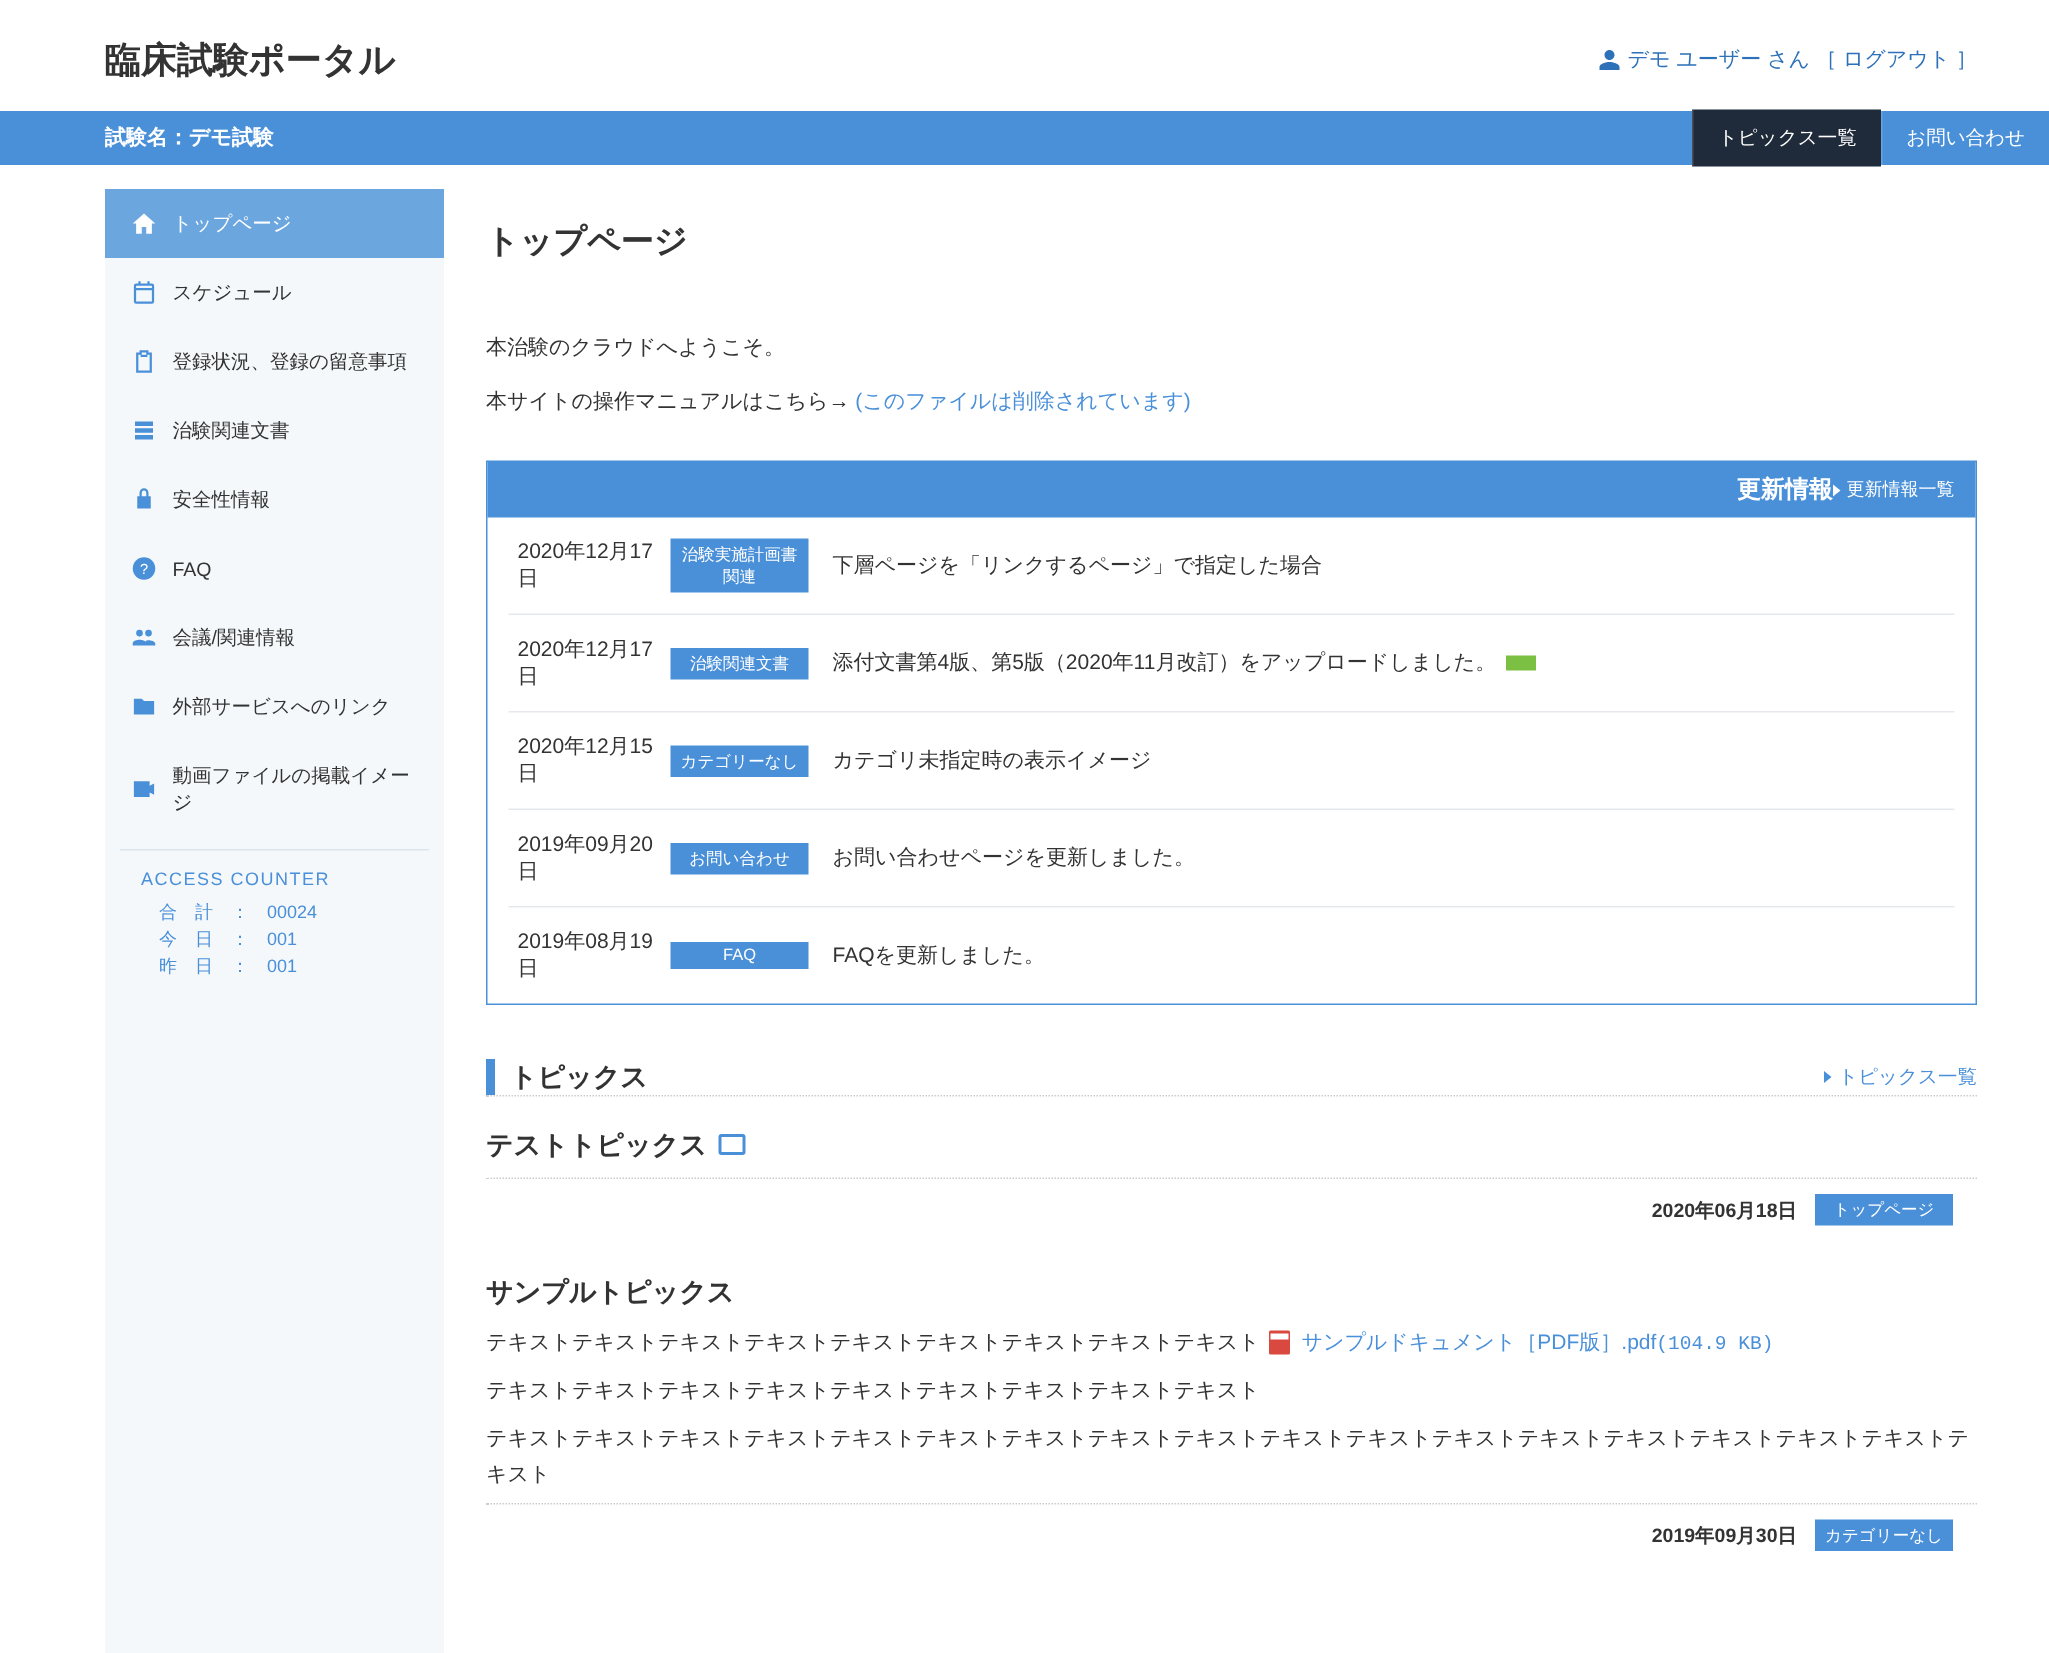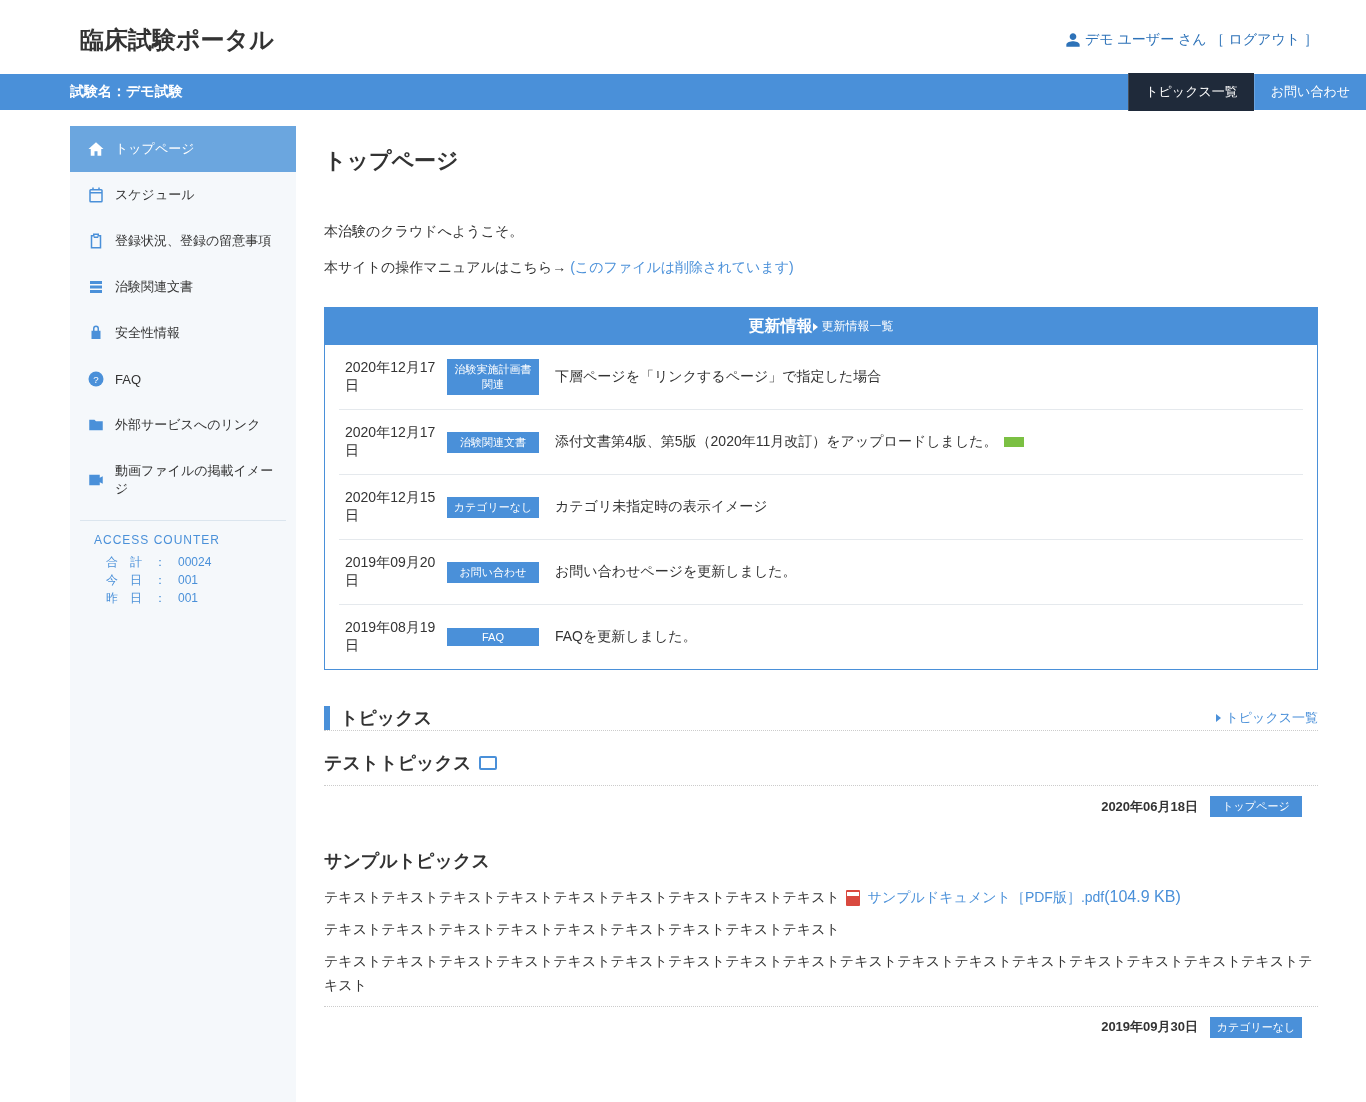--- a/index.html
+++ b/index.html
@@ -1,18 +1,18 @@
 <!DOCTYPE html>
 <html><head>
 <meta charset="utf-8">
 <style>
 * { margin: 0; padding: 0; box-sizing: border-box; }
 body { font-family: "Hiragino Sans", "Meiryo", sans-serif; background: #fff; color: #333; font-size: 14px; }
 .container { width: 100%; max-width: 1366px; margin: 0 auto; }
-.header { padding: 24px 48px 18px 70px; display: flex; justify-content: space-between; align-items: center; margin-left: 10px; }
+.header { padding: 24px 48px 18px 70px; display: flex; justify-content: space-between; align-items: center; }
 .site-title { font-size: 24px; font-weight: bold; }
 .user-area { color: #2d72b8; font-size: 14px; display: flex; align-items: center; }
 .user-icon { width: 16px; height: 16px; fill: #2d72b8; margin-right: 4px; }
 .logout-link { color: #2d72b8; text-decoration: none; }
 .subheader { background: #4a90d9; color: #fff; display: flex; justify-content: space-between; align-items: center; padding: 0 0 0 70px; height: 36px; }
 .trial-name { font-size: 14px; font-weight: bold; }
 .subheader-nav { display: flex; }
 .subheader-nav a { color: #fff; text-decoration: none; padding: 10px 16px; font-size: 13px; border-left: 1px solid rgba(255,255,255,0.18); }
 .subheader-nav a.active { background: #1f2a3a; }
 .main-wrap { display: flex; padding: 0 48px 0 70px; margin-top: 16px; }
@@ -23,21 +23,21 @@
 .nav-item.active .icon { fill: #fff; }
 .counter { padding: 12px 14px; font-size: 12px; color: #4a90d9; border-top: 1px solid #dbe5ee; margin: 8px 10px 0 10px; }
 .counter-title { letter-spacing: 1px; margin-bottom: 6px; font-size: 12px; }
 .counter-row { margin-left: 12px; color: #4a90d9; font-size: 12px; line-height: 1.5; }
 .content { flex: 1; padding-left: 28px; padding-bottom: 60px; }
 .page-title { font-size: 22px; font-weight: bold; margin: 20px 0 30px 0; }
 .welcome { font-size: 14px; margin-bottom: 18px; margin-top: 47px; }
 .manual-line { font-size: 14px; margin-bottom: 30px; }
 .manual-link { color: #4a90d9; text-decoration: none; }
 .update-box { border: 1px solid #4a90d9; margin-bottom: 36px; }
-.update-header { background: #4a90d9; color: #fff; display: flex; justify-content: center; align-items: center; padding: 8px 14px; font-size: 16px; font-weight: bold; }
+.update-header { background: #4a90d9; color: #fff; display: flex; justify-content: flex-end; align-items: center; padding: 8px 14px; font-size: 16px; font-weight: bold; }
 .update-header-link { font-size: 12px; font-weight: normal; color: #fff; text-decoration: none; display: flex; align-items: center; }
 .caret { width: 0; height: 0; border-top: 4px solid transparent; border-bottom: 4px solid transparent; border-left: 5px solid currentColor; margin-right: 4px; }
 .update-list { padding: 0 14px; }
 .update-row { display: flex; align-items: center; padding: 14px 6px; border-bottom: 1px solid #e5e9ed; font-size: 14px; flex-wrap: wrap; }
 .update-row:last-child { border-bottom: none; }
 .update-date { width: 102px; flex: 0 0 102px; }
 .badge { display: inline-block; background: #4a90d9; color: #fff; font-size: 11px; padding: 3px 6px; width: 92px; text-align: center; margin-right: 16px; }
 .update-text { flex: 1; }
 .new-tag { display: inline-block; width: 20px; height: 10px; background: #7bc043; margin-left: 6px; vertical-align: middle; }
 .section-header { display: flex; justify-content: space-between; align-items: center; border-left: 6px solid #4a90d9; padding-left: 10px; }
@@ -46,21 +46,21 @@
 .hr-dotted { border: none; border-top: 1px dotted #ccc; margin-bottom: 20px; }
 .topic-block { margin-bottom: 26px; }
 .topic-title { font-size: 18px; font-weight: bold; margin-bottom: 10px; display: flex; align-items: center; }
 .screen-icon { width: 18px; height: 14px; border: 2px solid #4a90d9; border-radius: 2px; margin-left: 8px; }
 .topic-footer { display: flex; justify-content: flex-end; align-items: center; padding: 10px 0 6px 0; border-top: 1px dotted #ccc; margin-top: 8px; }
 .topic-date { font-size: 13px; margin-right: 12px; font-weight: bold; }
 .body-text { font-size: 14px; line-height: 1.7; margin-bottom: 8px; }
 .pdf-icon { display: inline-block; width: 14px; height: 16px; background: #d9493f; vertical-align: middle; margin: 0 4px 0 2px; border-radius: 1px; position: relative; }
 .pdf-icon::after { content: ""; position: absolute; top: 2px; left: 1px; right: 1px; height: 4px; background: #fff; }
 .file-link { color: #4a90d9; text-decoration: none; }
-.file-size { color: #4a90d9; font-size: 16px; }
+.file-size { color: #4a90d9; font-size: 13px; font-family: Liberation Mono, monospace; }
 </style>
 </head>
 <body>
 
 <div class="container">
   <div class="header">
     <div class="site-title">臨床試験ポータル</div>
     <div class="user-area">
       <svg class="user-icon" viewBox="0 0 24 24">
           <path d="M12 12c2.7 0 5-2.3 5-5s-2.3-5-5-5-5 2.3-5 5 2.3 5 5 5zm0 2c-3.3 0-10 1.7-10 5v3h20v-3c0-3.3-6.7-5-10-5z"></path>
@@ -109,20 +109,26 @@
             <path d="M12 2a4 4 0 00-4 4v3H6v11h12V9h-2V6a4 4 0 00-4-4zm-2 4a2 2 0 114 0v3h-4V6z"></path>
           </svg>
         <span>安全性情報</span>
       </div>
       <div class="nav-item">
         <svg class="icon" viewBox="0 0 24 24">
             <circle cx="12" cy="12" r="10"></circle>
             <text x="12" y="17" text-anchor="middle" font-size="13" fill="#fff">?</text>
           </svg>
         <span>FAQ</span>
+      </div>
+      <div class="nav-item">
+        <svg class="icon" viewBox="0 0 24 24">
+            <path d="M8 11a3 3 0 100-6 3 3 0 000 6zm8 0a3 3 0 100-6 3 3 0 000 6zM2 19v-2c0-2 4-3 6-3s6 1 6 3v2H2zm12 0v-2c0-.8-.3-1.5-.9-2 .9-.3 1.9-.5 2.9-.5 2 0 6 1 6 3v1.5h-8z"></path>
+          </svg>
+        <span>会議/関連情報</span>
       </div>
       <div class="nav-item">
         <svg class="icon" viewBox="0 0 24 24">
             <path d="M3 5h7l2 2h9v12H3z"></path>
           </svg>
         <span>外部サービスへのリンク</span>
       </div>
       <div class="nav-item">
         <svg class="icon" viewBox="0 0 24 24">
             <path d="M3 5h14v14H3zM17 9l4-2v10l-4-2z"></path>

